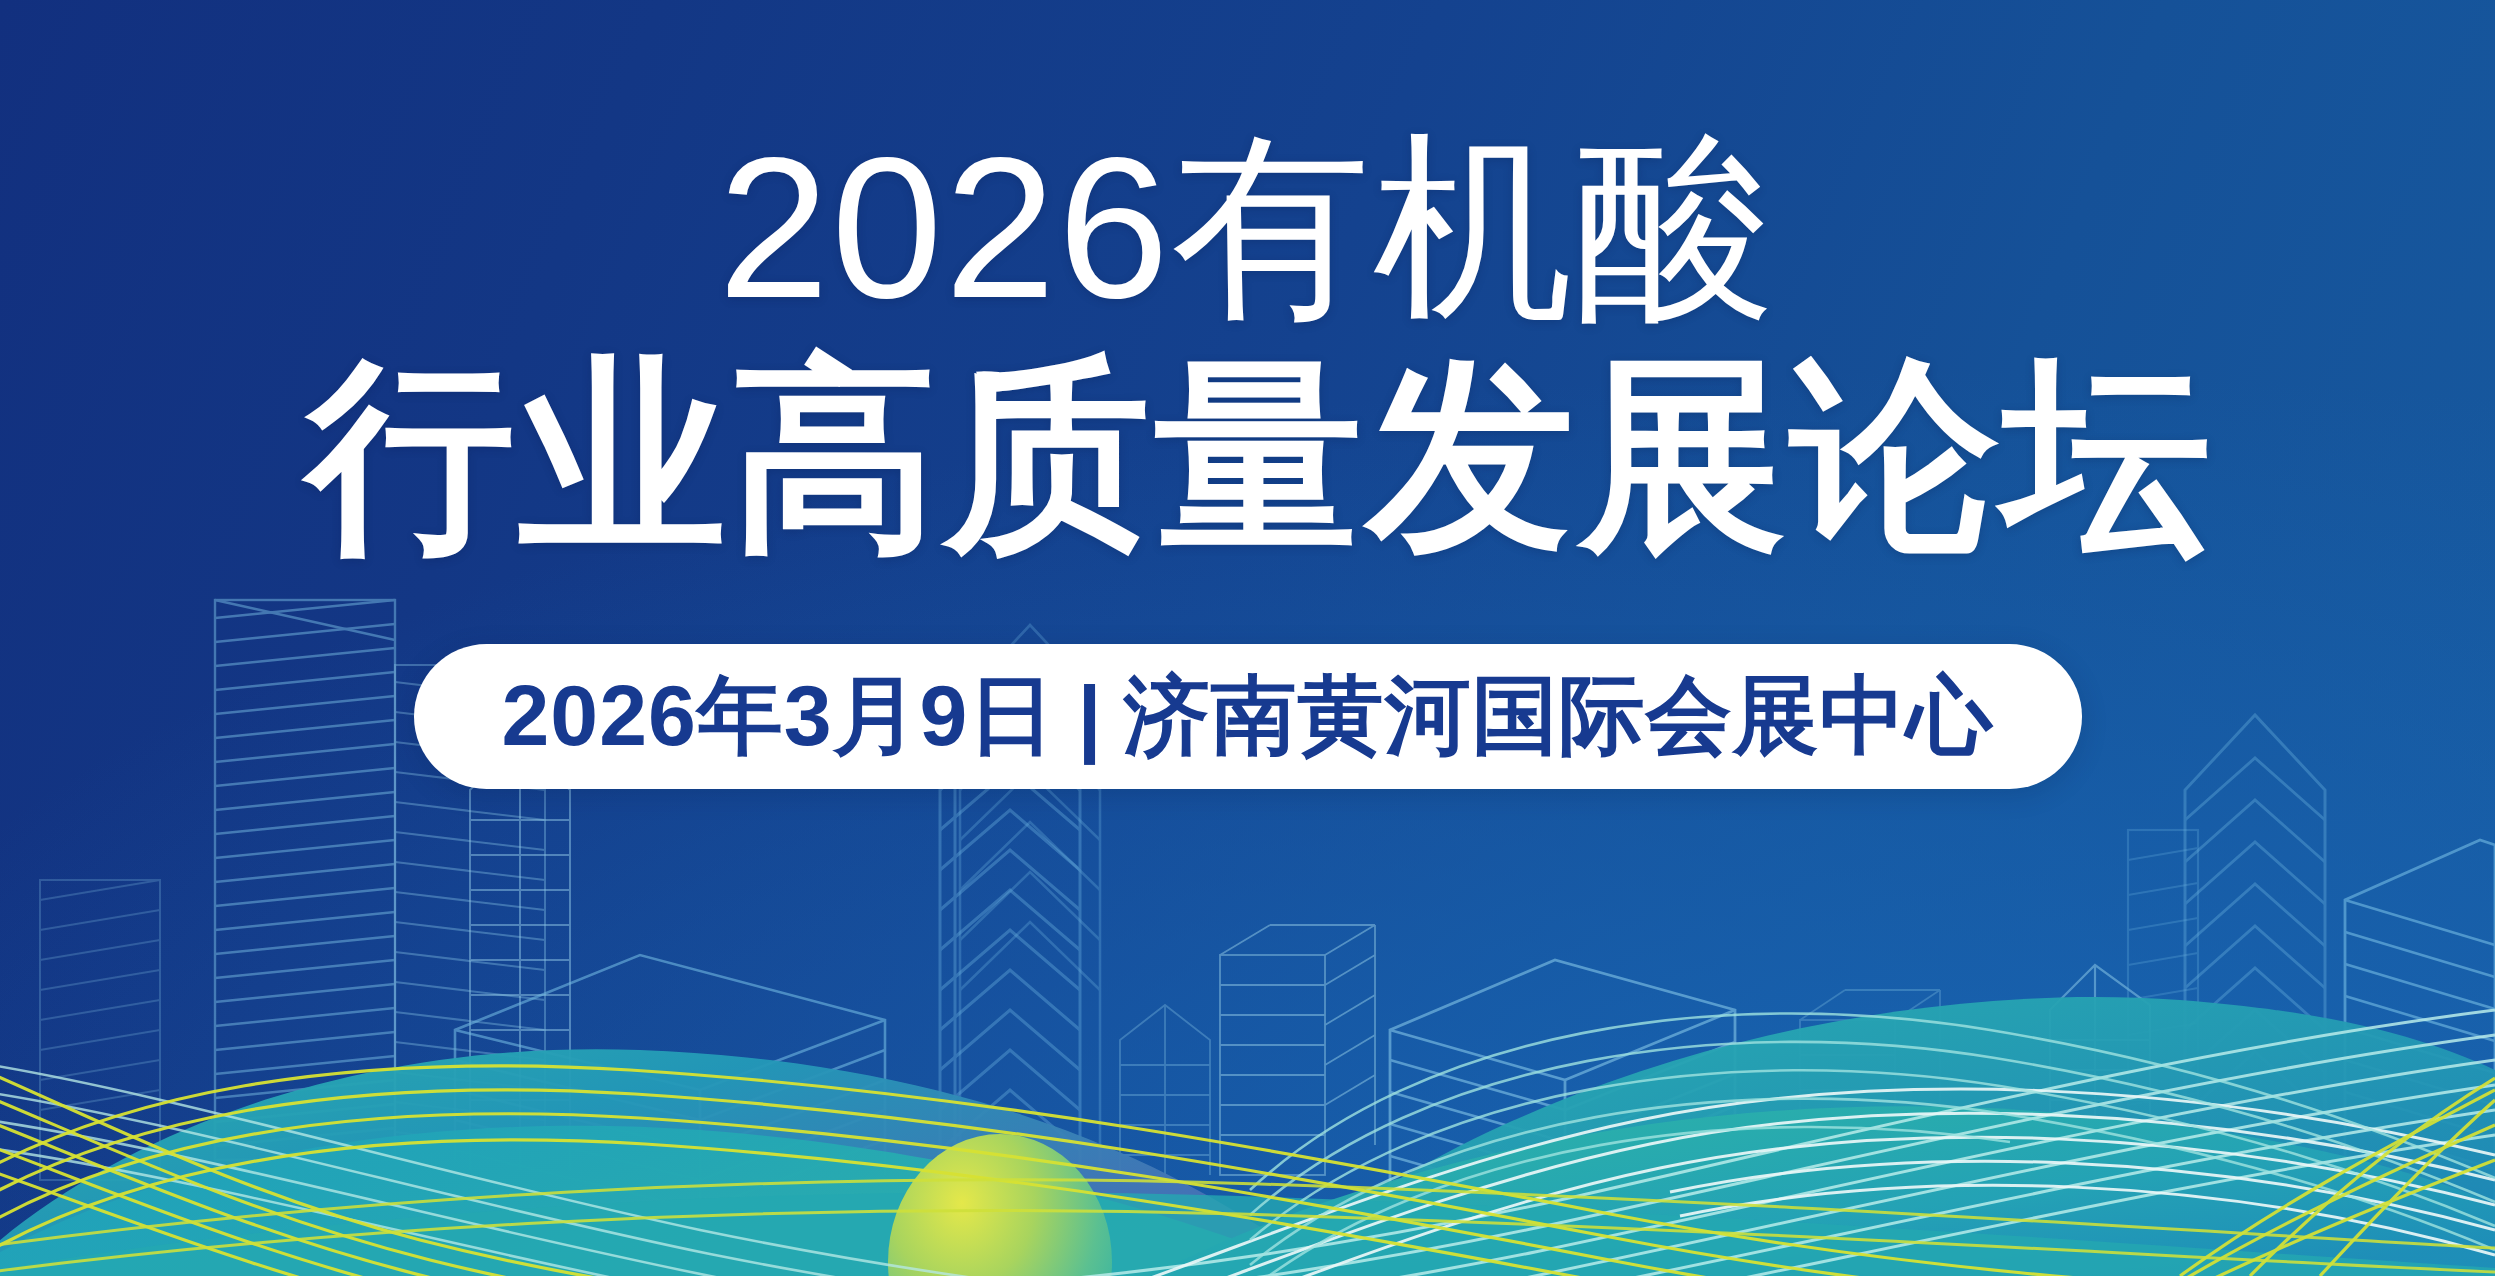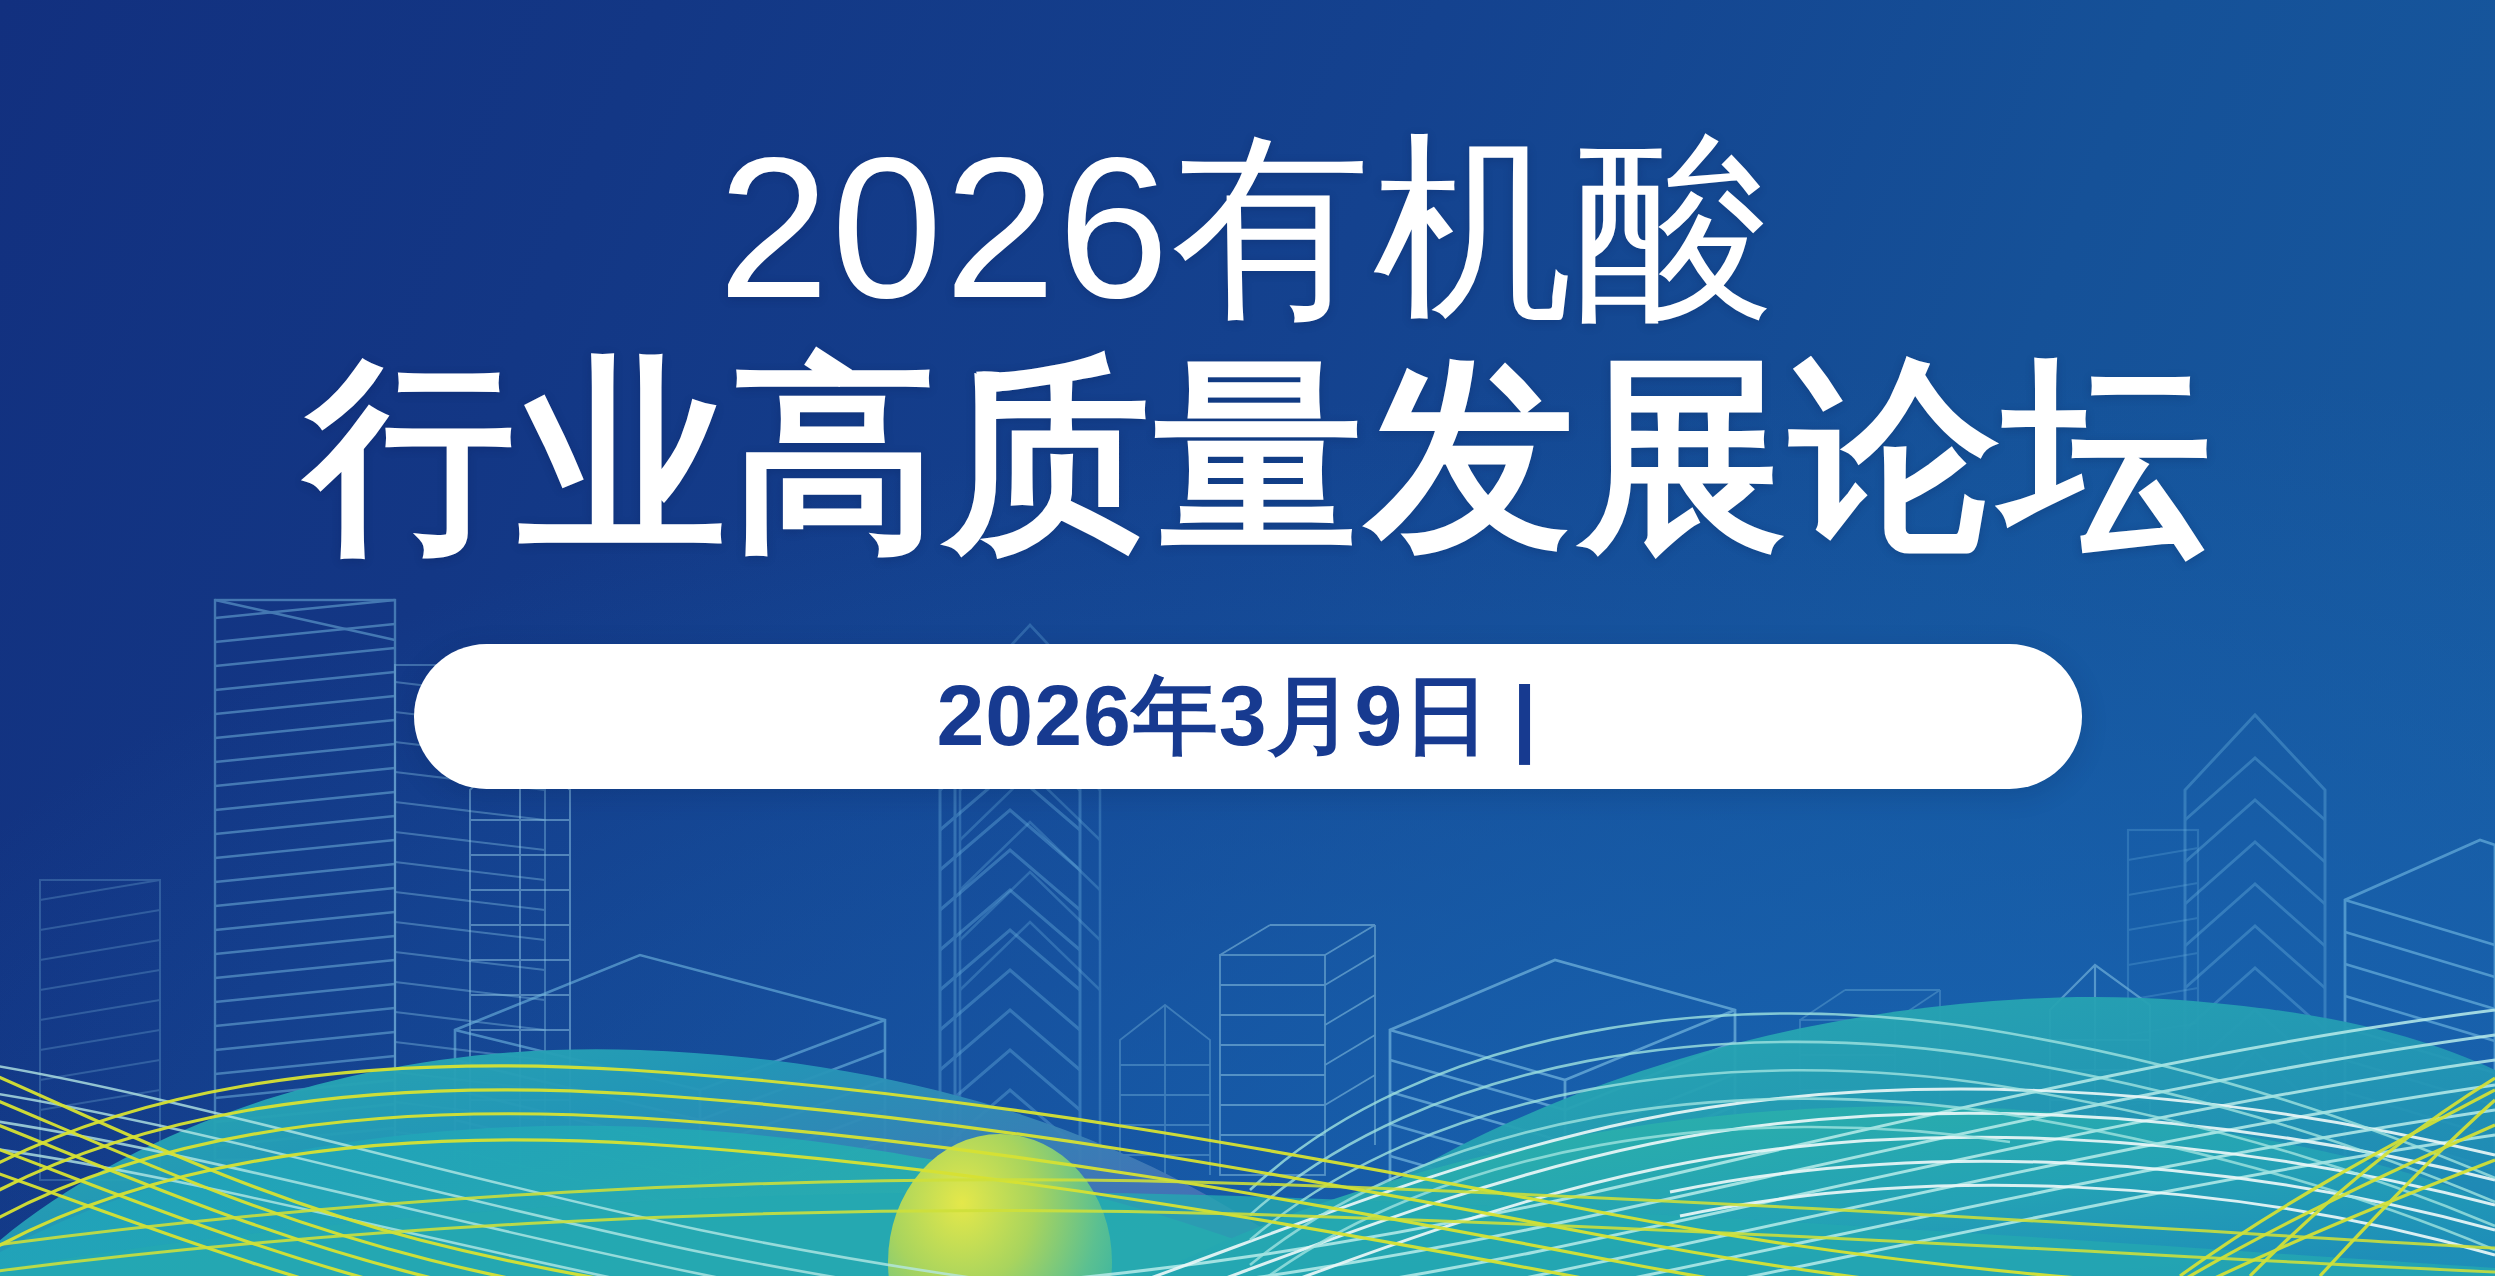--- a/index.html
+++ b/index.html
@@ -461,16 +461,17 @@
   <div class="content">
 
     <div class="title-block">
       <div class="title-line1">2026有机酸</div>
       <div class="title-line2">行业高质量发展论坛</div>
     </div>
 
     <div class="pill">
       <span class="pill-text">2026年3月9日</span>
       <span class="pill-sep">|</span>
+      <span class="pill-text">济南黄河国际会展中心</span>
     </div>
 
   </div>
 </div>
 
 </body></html>

